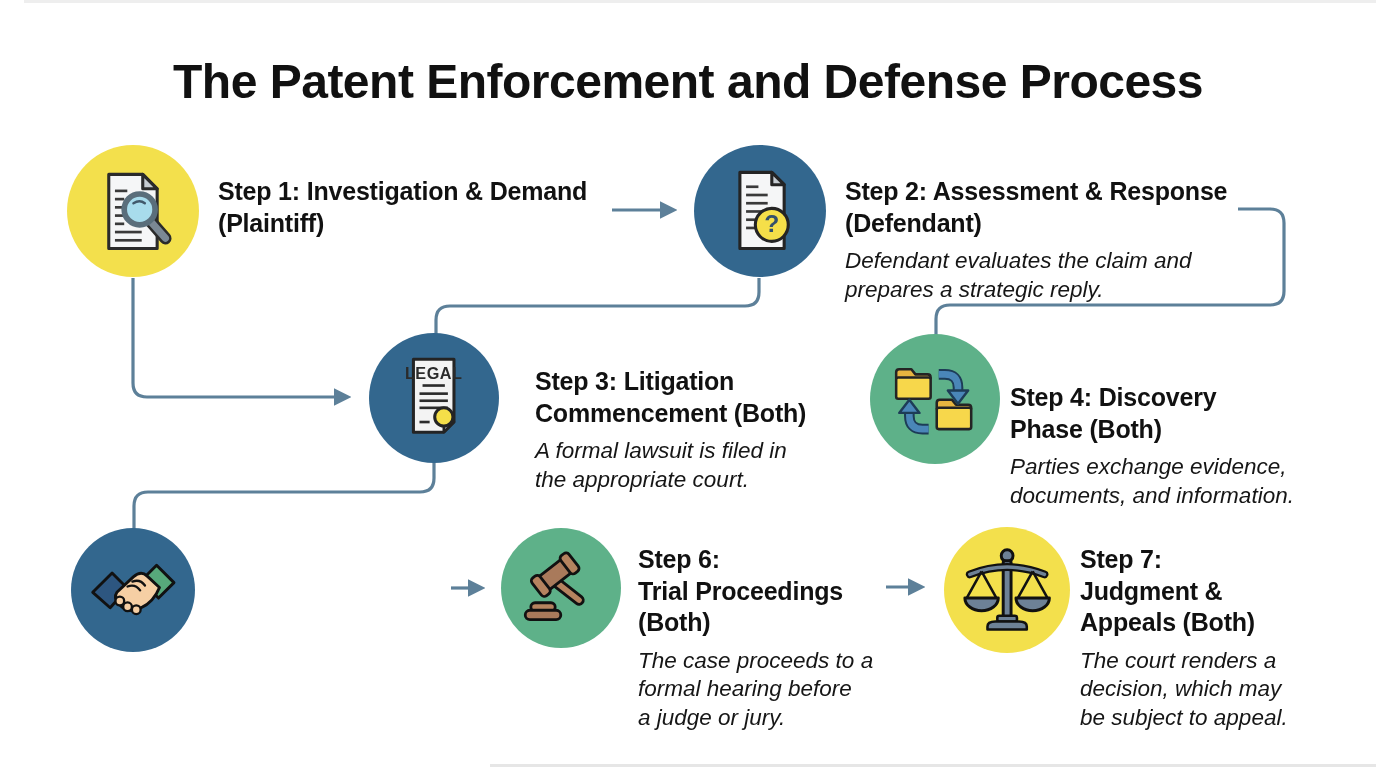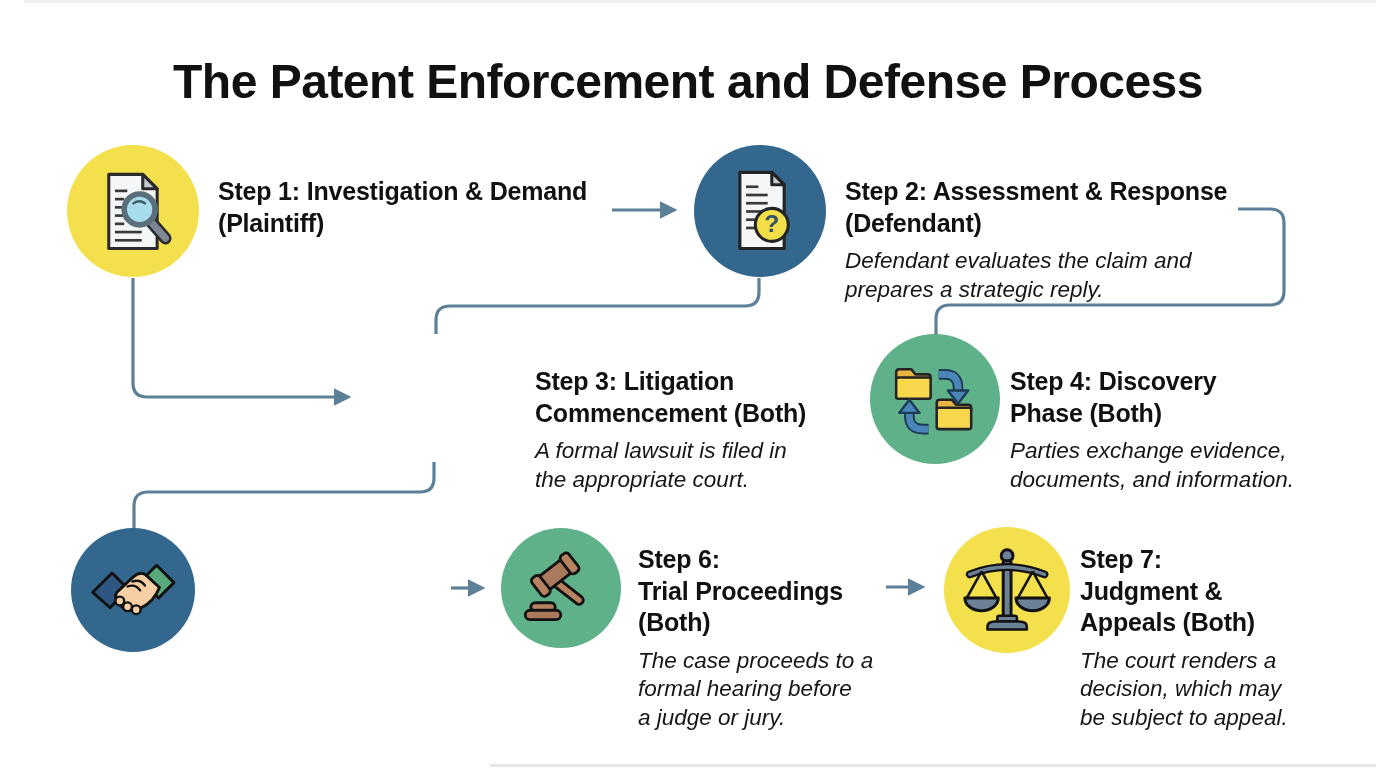--- a/index.html
+++ b/index.html
@@ -98,20 +98,35 @@
       <text x="61" y="70" font-size="24" font-weight="bold" text-anchor="middle" fill="#33506b" font-family="Liberation Sans, sans-serif">?</text>
     </svg>
   </div>
   <div class="step-text" style="left:845px; top:144px; width:430px;">
     <h3 class="step-title">Step 2: Assessment &amp; Response
 (Defendant)</h3>
     <p class="step-desc">Defendant evaluates the claim and
 prepares a strategic reply.</p>
   </div>
 
+  <div class="step-circle" style="left: 369px; top: 333px; width: 130px; height: 130px; background: rgb(51, 103, 142);">
+    <svg viewBox="0 0 100 100">
+      <path d="M30 12 h40 v62 l-10 10 h-30 z" fill="#f3f3f3" stroke="#242424" stroke-width="3" stroke-linejoin="round"></path>
+      <path d="M70 74 l-10 10 v-10 z" fill="#c6ccd2" stroke="#242424" stroke-width="2.6" stroke-linejoin="round"></path>
+      <text x="50" y="32" font-size="16" font-weight="bold" text-anchor="middle" fill="#2b2b2b" letter-spacing="0.5" font-family="Liberation Sans, sans-serif">LEGAL</text>
+      <g stroke="#2b2b2b" stroke-width="2.6">
+        <path d="M39 38 h22"></path>
+          <path d="M36 46 h28"></path>
+          <path d="M36 53 h28"></path>
+          <path d="M36 60 h28"></path>
+          <path d="M36 74 h10"></path>
+      </g>
+      <circle cx="60" cy="69" r="9" fill="#f5df49" stroke="#242424" stroke-width="3"></circle>
+    </svg>
+  </div>
   <div class="step-text" style="left:535px; top:334px; width:330px;">
     <h3 class="step-title">Step 3: Litigation
 Commencement (Both)</h3>
     <p class="step-desc">A formal lawsuit is filed in
 the appropriate court.</p>
   </div>
 
   <div class="step-circle" style="left: 870px; top: 334px; width: 130px; height: 130px; background: rgb(94, 177, 137);">
     <svg viewBox="0 0 100 100">
       <path d="M12 30 v-6 q0 -3 3 -3 h12 l4 5 h12 q3 0 3 3 v1 z" fill="#e7b540" stroke="#242424" stroke-width="2.5" stroke-linejoin="round"></path>
@@ -119,21 +134,21 @@
       <path d="M52 60 v-6 q0 -3 3 -3 h12 l4 5 h12 q3 0 3 3 v1 z" fill="#e7b540" stroke="#242424" stroke-width="2.5" stroke-linejoin="round"></path>
       <rect x="52" y="59" width="34" height="21" rx="2" fill="#f7d74b" stroke="#242424" stroke-width="2.5"></rect>
       <path d="M54 26 h6 q13 0 13 13 v3" stroke="#1d3c57" stroke-width="10.5" fill="none"></path>
       <path d="M54 26 h6 q13 0 13 13 v3" stroke="#4a86b8" stroke-width="6.5" fill="none"></path>
       <path d="M63 42 h20 l-10 13 z" fill="#4a86b8" stroke="#1d3c57" stroke-width="2.4" stroke-linejoin="round"></path>
       <path d="M44 80 h-6 q-13 0 -13 -13 v-3" stroke="#1d3c57" stroke-width="10.5" fill="none"></path>
       <path d="M44 80 h-6 q-13 0 -13 -13 v-3" stroke="#4a86b8" stroke-width="6.5" fill="none"></path>
       <path d="M15 64 h20 l-10 -13 z" fill="#4a86b8" stroke="#1d3c57" stroke-width="2.4" stroke-linejoin="round"></path>
     </svg>
   </div>
-  <div class="step-text" style="left:1010px; top:334px; width:320px;">
+  <div class="step-text" style="left:1010px; top:350px; width:320px;">
     <h3 class="step-title">Step 4: Discovery
 Phase (Both)</h3>
     <p class="step-desc">Parties exchange evidence,
 documents, and information.</p>
   </div>
 
   <div class="step-circle" style="left: 71px; top: 528px; width: 124px; height: 124px; background: rgb(51, 103, 142);">
     <svg viewBox="0 0 100 100">
       <path d="M8 52 L28 32 L44 48 L26 68 z" fill="#2d5680" stroke="#111" stroke-width="3" stroke-linejoin="round"></path>
       <path d="M92 42 L74 24 L58 40 L76 58 z" fill="#57a97b" stroke="#111" stroke-width="3" stroke-linejoin="round"></path>

